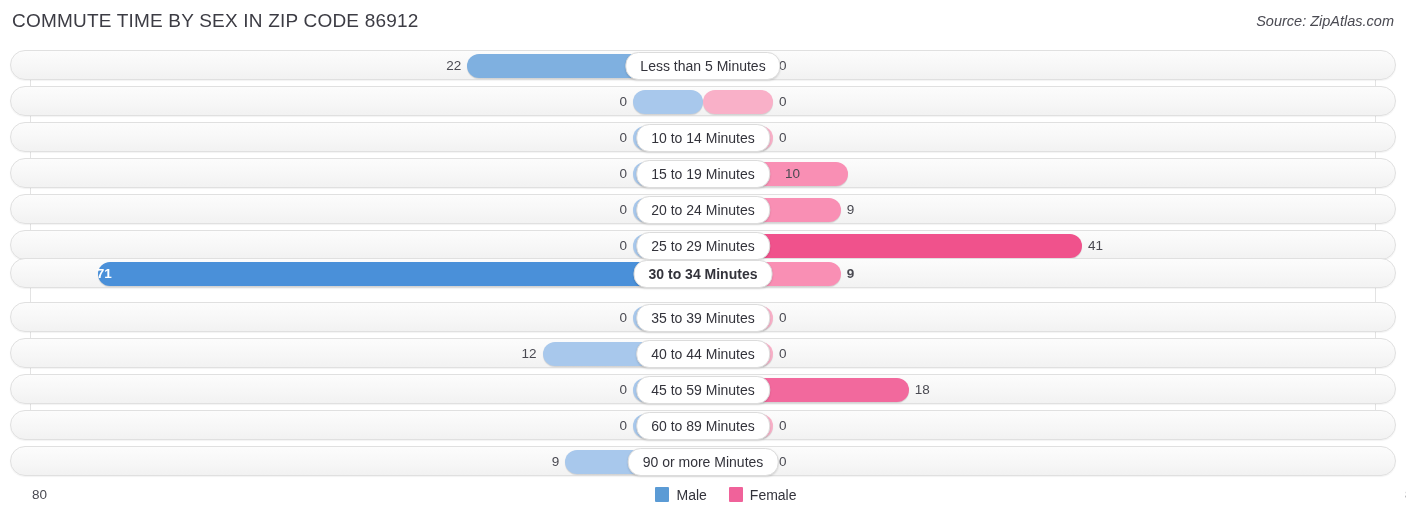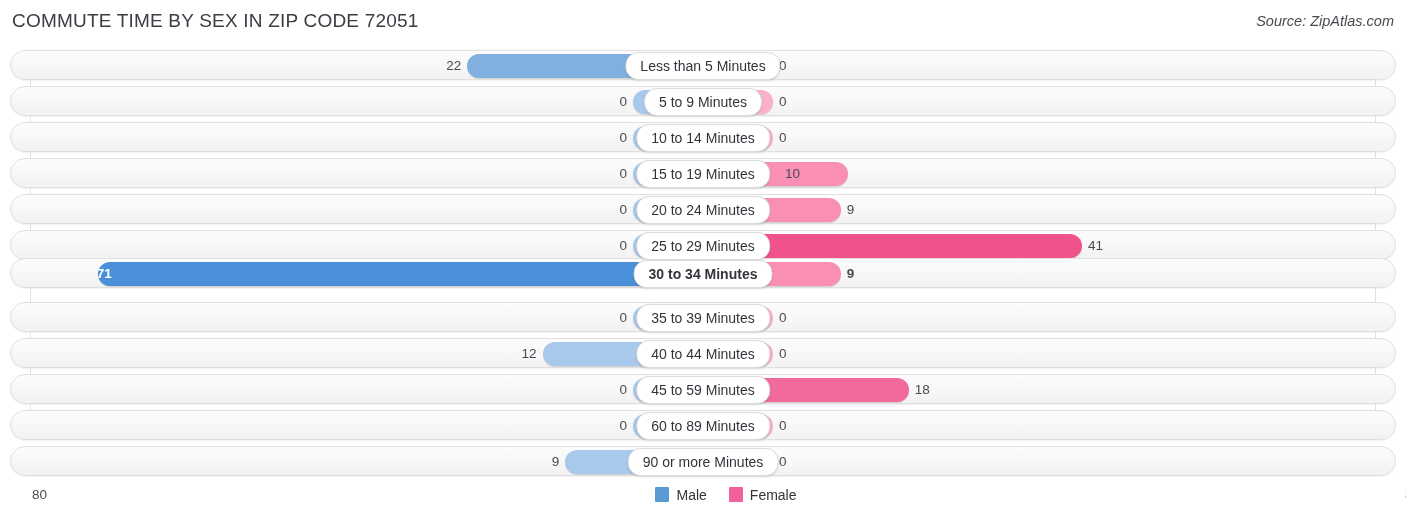--- a/index.html
+++ b/index.html
@@ -78,40 +78,39 @@
     display:flex;justify-content:center;align-items:center;gap:22px;
   }
   .legend-item{display:flex;align-items:flex-start;gap:7px;}
   .legend-swatch{width:14px;height:15px;border-radius:1px;display:inline-block;}
   .legend-label{font-size:14px;color:#33333b;}
 </style>
 </head>
 <body>
 
 <div id="header">
-  <div id="chart-title">COMMUTE TIME BY SEX IN ZIP CODE 72051</div>
+  <div id="chart-title">COMMUTE TIME BY SEX IN ZIP CODE 86912</div>
   <div id="source-note">Source: ZipAtlas.com</div>
 </div>
 
 <div id="plot">
   <div class="gridline" id="grid-left"></div>
   <div class="gridline" id="grid-right"></div>
 <div class="row" style="top: 0px;">
       <div class="bar bar-male" style="width: 235.825px; background: rgb(127, 176, 224);"></div>
       <div class="bar bar-female" style="width: 70px; background: rgb(249, 176, 200);"></div>
       <div class="vlabel vlabel-out-left" style="margin-right: 235.825px;">22</div>
       <div class="vlabel vlabel-out-right" style="margin-left: 70px;">0</div>
       <div class="cat-pill">Less than 5 Minutes</div>
     </div>
     <div class="row" style="top: 36px;">
       <div class="bar bar-male" style="width: 70px; background: rgb(168, 200, 236);"></div>
       <div class="bar bar-female" style="width: 70px; background: rgb(249, 176, 200);"></div>
       <div class="vlabel vlabel-out-left" style="margin-right: 70px;">0</div>
       <div class="vlabel vlabel-out-right" style="margin-left: 70px;">0</div>
-      <div class="cat-pill">5 to 9 Minutes</div>
     </div>
     <div class="row" style="top: 72px;">
       <div class="bar bar-male" style="width: 70px; background: rgb(168, 200, 236);"></div>
       <div class="bar bar-female" style="width: 70px; background: rgb(249, 176, 200);"></div>
       <div class="vlabel vlabel-out-left" style="margin-right: 70px;">0</div>
       <div class="vlabel vlabel-out-right" style="margin-left: 70px;">0</div>
       <div class="cat-pill">10 to 14 Minutes</div>
     </div>
     <div class="row" style="top: 108px;">
       <div class="bar bar-male" style="width: 70px; background: rgb(168, 200, 236);"></div>

